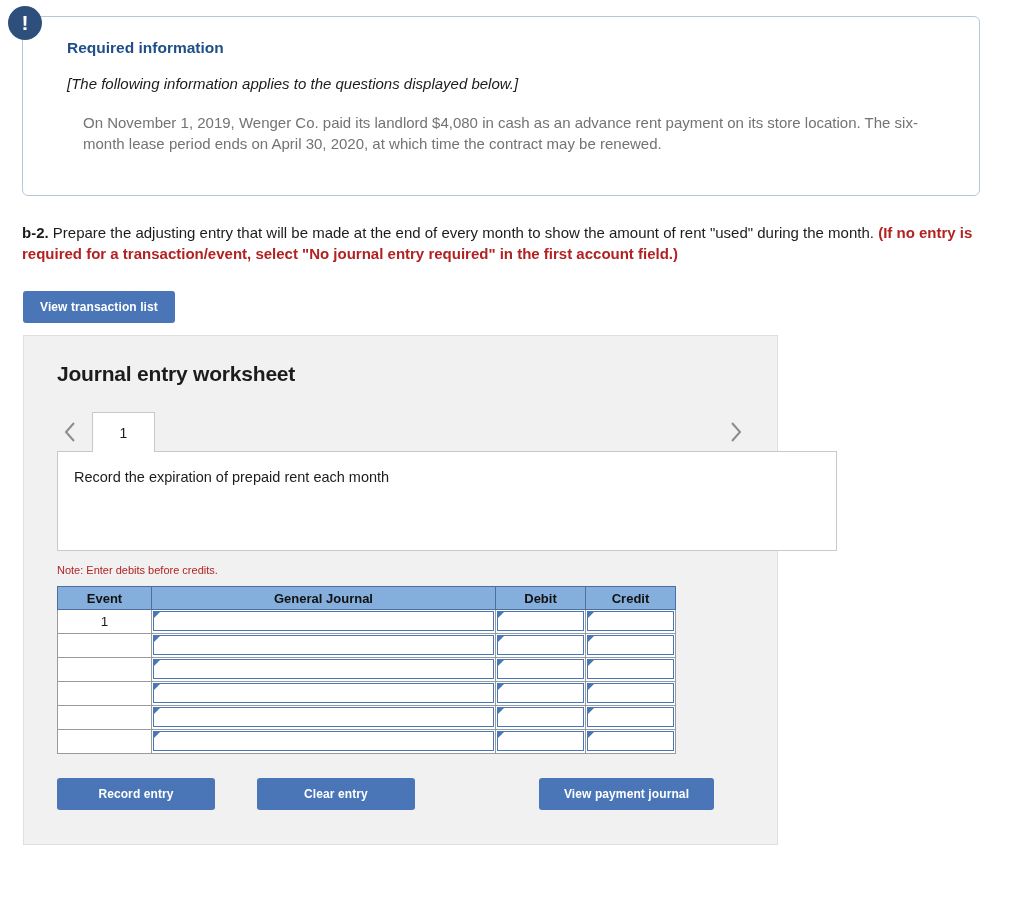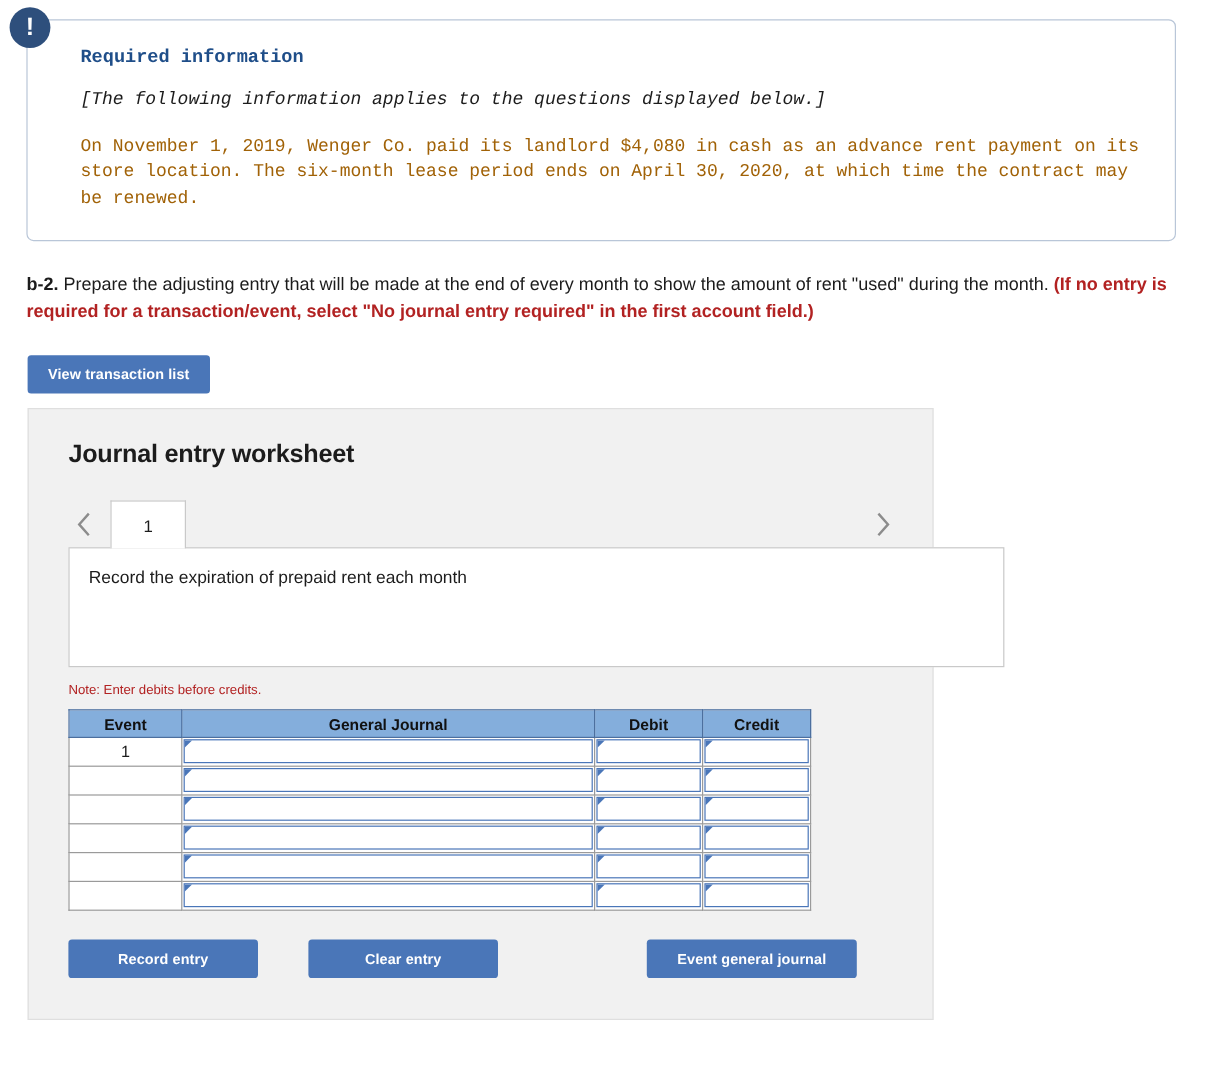--- a/index.html
+++ b/index.html
@@ -14,21 +14,20 @@
   
   .callout-wrap {
     position: relative;
     margin: 16px 44px 0 22px;
   }
   .callout-box {
     border: 1px solid #b9c6d8;
     border-radius: 6px;
     background: #ffffff;
     padding: 22px 26px 24px 44px;
-    font-family: Liberation Mono, monospace;
   }
   .callout-badge {
     position: absolute;
     left: -14px;
     top: -10px;
     width: 34px; height: 34px;
     border-radius: 50%;
     background: #2e4f7c;
     color: #ffffff;
     font-size: 21px;
@@ -45,22 +44,22 @@
   }
   .callout-italic {
     font-style: italic;
     font-size: 15px;
     margin: 0 0 20px 0;
     color: #1c1c1c;
   }
   .callout-body {
     font-size: 15px;
     line-height: 1.42;
-    margin: 0;
-    color: #a16207;
+    margin: 16px;
+    color: #737373;
   }
 
   
   .instruction {
     margin: 26px 36px 0 22px;
     font-size: 15px;
     line-height: 1.45;
   }
   .instruction b { font-weight: bold; }
   .instruction .req { color: #b22222; font-weight: bold; }
@@ -402,19 +401,19 @@
               <div class="field"></div>
             </div>
           </td>
       </tr>
     </tbody>
   </table>
 
   <div class="footer">
     <button class="btn btn-record">Record entry</button>
     <button class="btn btn-clear">Clear entry</button>
-    <button class="btn btn-viewgj">Event general journal</button>
+    <button class="btn btn-viewgj">View payment journal</button>
   </div>
 
 </div>
 
 
 
 
 </body></html>

